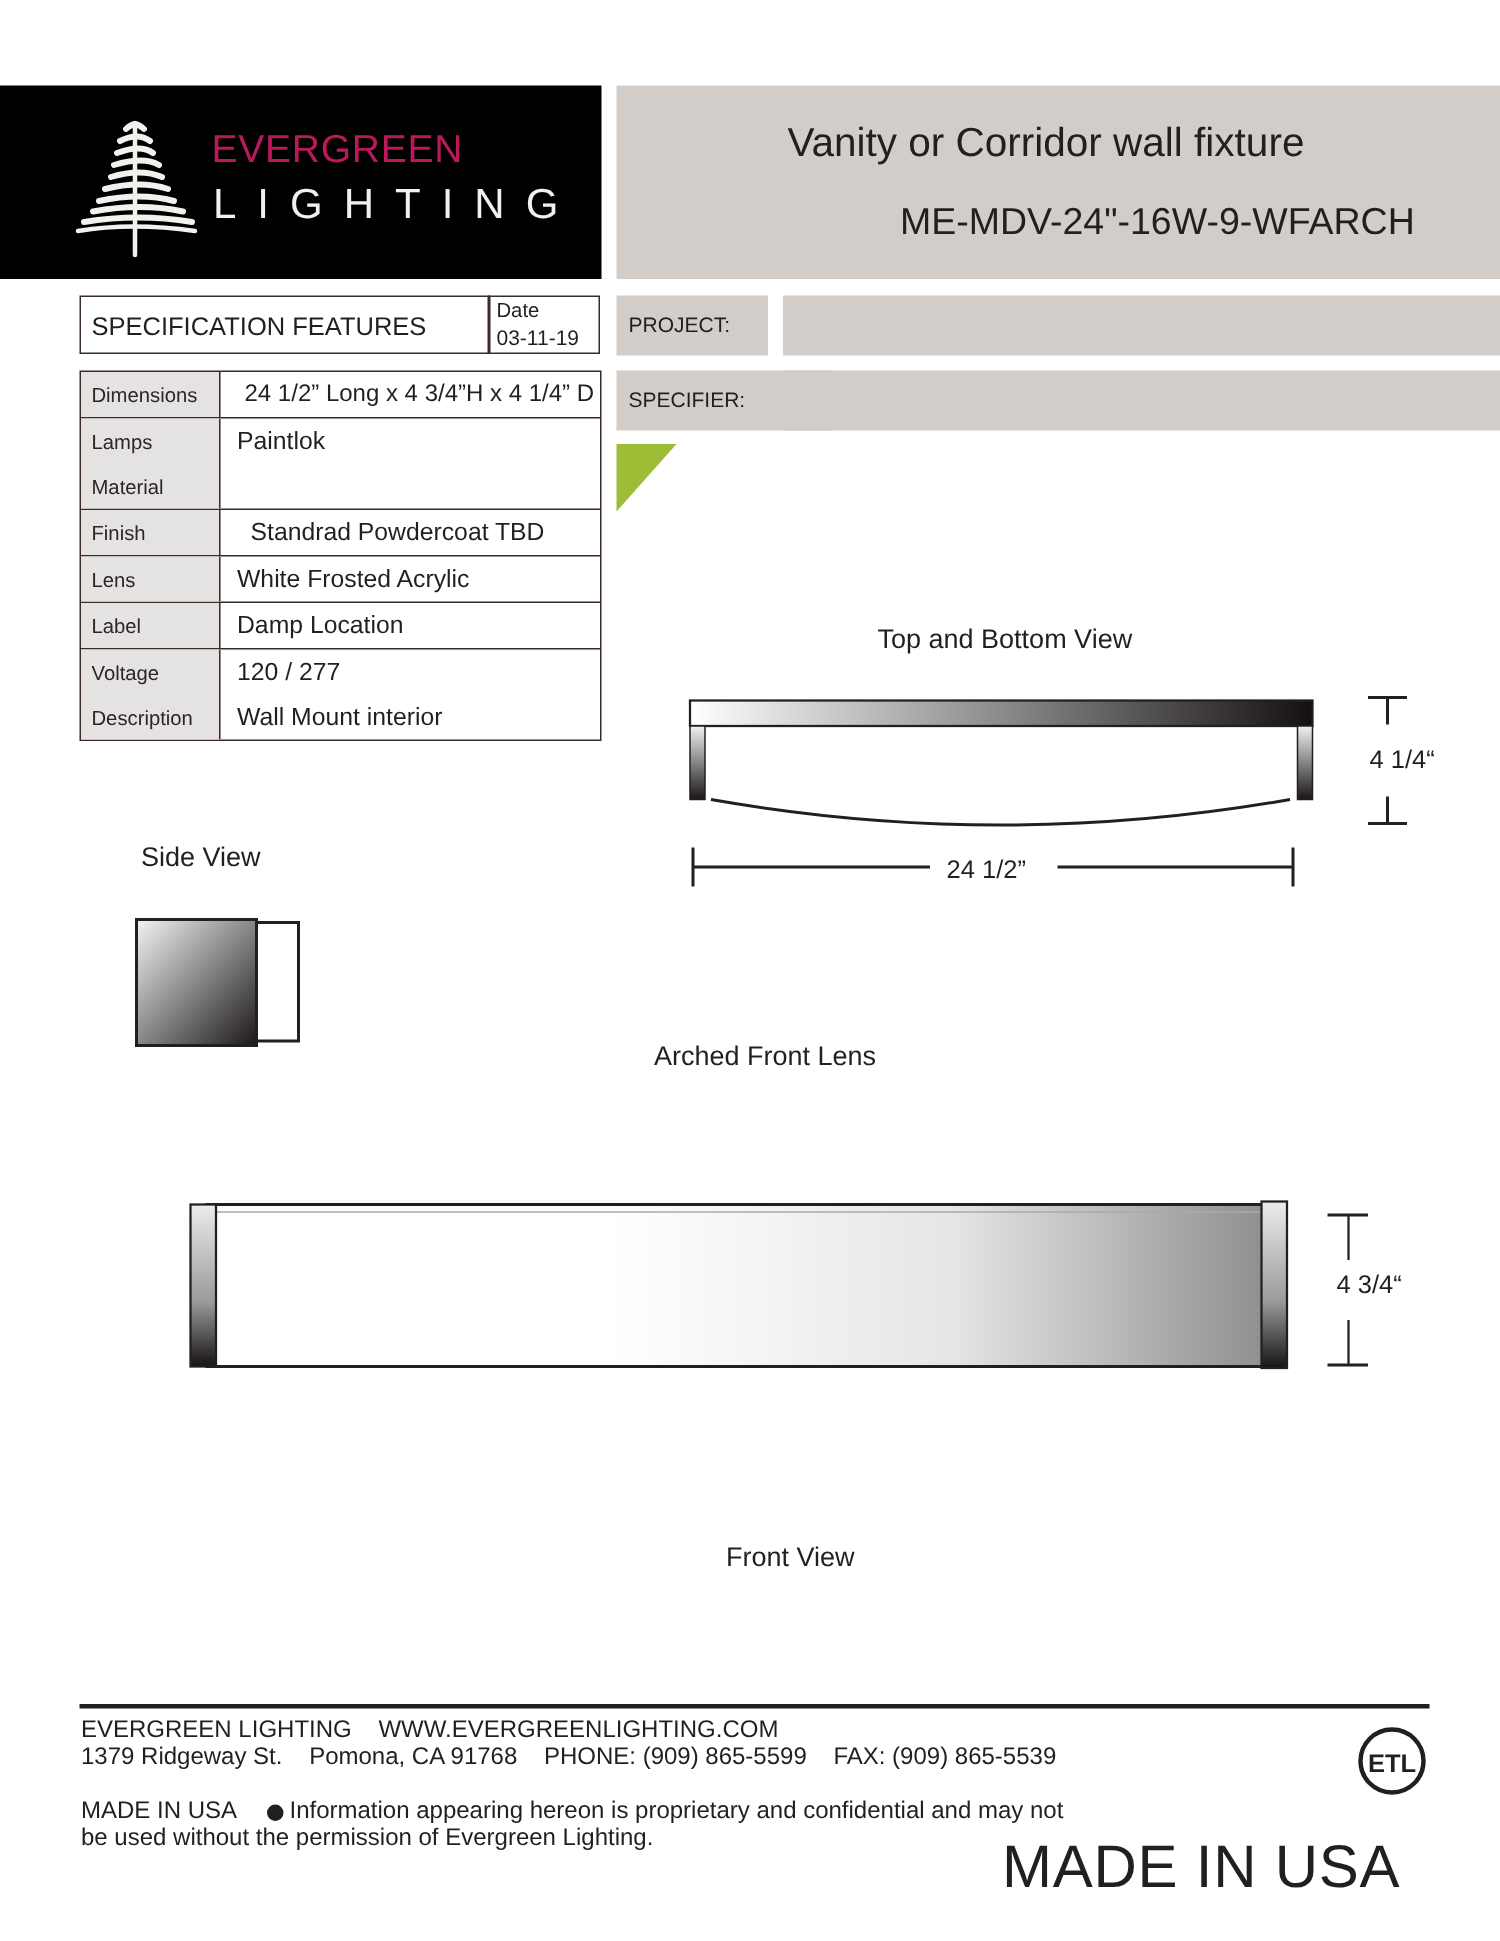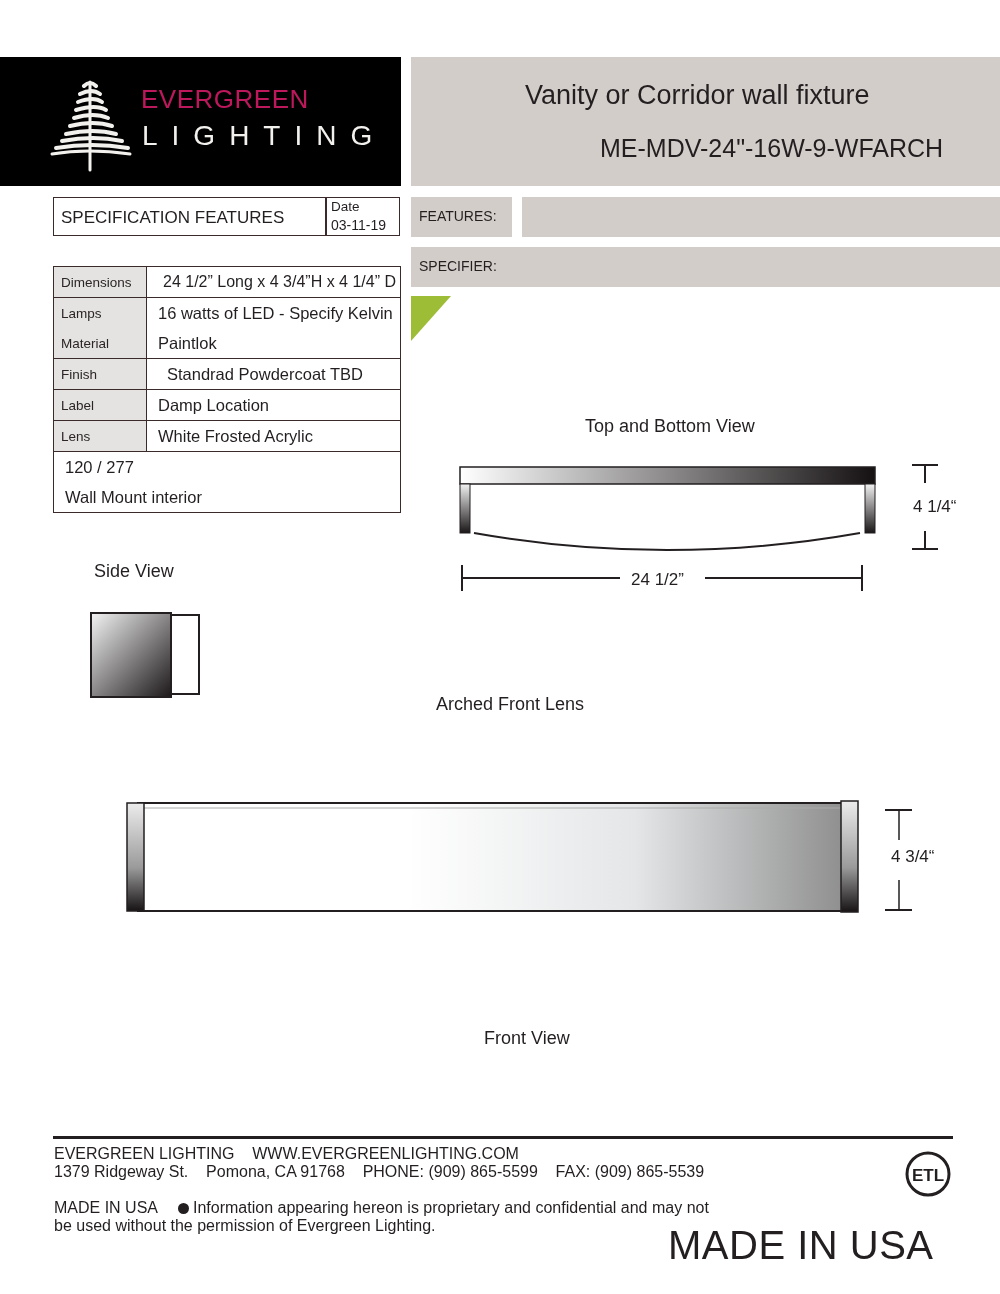--- a/index.html
+++ b/index.html
@@ -18,21 +18,21 @@
   .title-2 { left: 600px; top: 134px; font-size: 25px; white-space: nowrap; }
 
   
   .spec-head { left: 53px; top: 197px; width: 347px; height: 39px; border: 1.5px solid #3b2a2a; box-sizing: border-box; }
   .spec-head-label { left: 61px; top: 208px; font-size: 17px; white-space: nowrap; }
   .spec-date-div { left: 325px; top: 197px; width: 1.5px; height: 39px; background: #3b2a2a; }
   .spec-date-lbl { left: 331px; top: 199px; font-size: 13.5px; }
   .spec-date-val { left: 331px; top: 217px; font-size: 14px; text-align: right; }
 
   
-  .spec-table { left: 53px; top: 247px; width: 348px; border: 1.5px solid #3b2a2a; box-sizing: border-box; border-collapse: collapse; margin-top: 19px; }
+  .spec-table { left: 53px; top: 247px; width: 348px; border: 1.5px solid #3b2a2a; box-sizing: border-box; border-collapse: collapse; }
   .spec-row { display: flex; border-bottom: 1.5px solid #3b2a2a; box-sizing: border-box; }
   .spec-row:last-child { border-bottom: none; }
   .spec-labels { width: 93px; background: #e4e3e2; border-right: 1.5px solid #3b2a2a; box-sizing: border-box; }
   .spec-values { flex: 1; }
   .spec-line { height: 30px; display: flex; align-items: center; white-space: nowrap; }
   .spec-line.lbl { font-size: 13.5px; padding-left: 7px; color: #2b2526; }
   .spec-line.val { font-size: 16.5px; padding-left: 11px; }
 
   
   .proj-lbl-box { left: 411px; top: 197px; width: 101px; height: 40px; background: #d3cdca; }
@@ -91,58 +91,61 @@
     <div class="spec-values">
         <div class="spec-line val" style="padding-left:16px;font-size:16px">24 1/2” Long x  4 3/4”H  x 4 1/4” D</div>
       </div>
   </div>
   <div class="spec-row">
     <div class="spec-labels">
       <div class="spec-line lbl">Lamps</div>
       <div class="spec-line lbl">Material</div>
     </div>
     <div class="spec-values">
-      <div class="spec-line val">16 watts of LED - Specify Kelvin</div>
       <div class="spec-line val">Paintlok</div>
     </div>
   </div>
   <div class="spec-row">
     <div class="spec-labels">
         <div class="spec-line lbl">Finish</div>
       </div>
     <div class="spec-values">
         <div class="spec-line val" style="padding-left:20px">Standrad Powdercoat TBD</div>
       </div>
   </div>
   <div class="spec-row">
     <div class="spec-labels">
+        <div class="spec-line lbl">Lens</div>
+      </div>
+    <div class="spec-values">
+        <div class="spec-line val">White Frosted Acrylic</div>
+      </div>
+  </div>
+  <div class="spec-row">
+    <div class="spec-labels">
         <div class="spec-line lbl">Label</div>
       </div>
     <div class="spec-values">
         <div class="spec-line val">Damp Location</div>
       </div>
   </div>
   <div class="spec-row">
     <div class="spec-labels">
-        <div class="spec-line lbl">Lens</div>
-      </div>
-    <div class="spec-values">
-        <div class="spec-line val">White Frosted Acrylic</div>
-      </div>
-  </div>
-  <div class="spec-row">
+      <div class="spec-line lbl">Voltage</div>
+      <div class="spec-line lbl">Description</div>
+    </div>
     <div class="spec-values">
       <div class="spec-line val">120 / 277</div>
       <div class="spec-line val">Wall Mount interior</div>
     </div>
   </div>
 </div>
 
 <div class="abs proj-lbl-box">
-  <div class="abs pl-text" style="left:8px;top:11px">FEATURES:</div>
+  <div class="abs pl-text" style="left:8px;top:11px">PROJECT:</div>
 </div>
 <div class="abs proj-val-box"></div>
 <div class="abs spec-lbl-box">
   <div class="abs pl-text" style="left:8px;top:11px">SPECIFIER:</div>
 </div>
 <div class="abs spec-val-box"></div>
 <div class="abs green-tri"></div>
 
 <div class="abs view-label" style="left:585px;top:416px;font-size:18px">Top and Bottom View</div>
 <svg class="abs" style="left:450px;top:455px" width="530" height="145">

